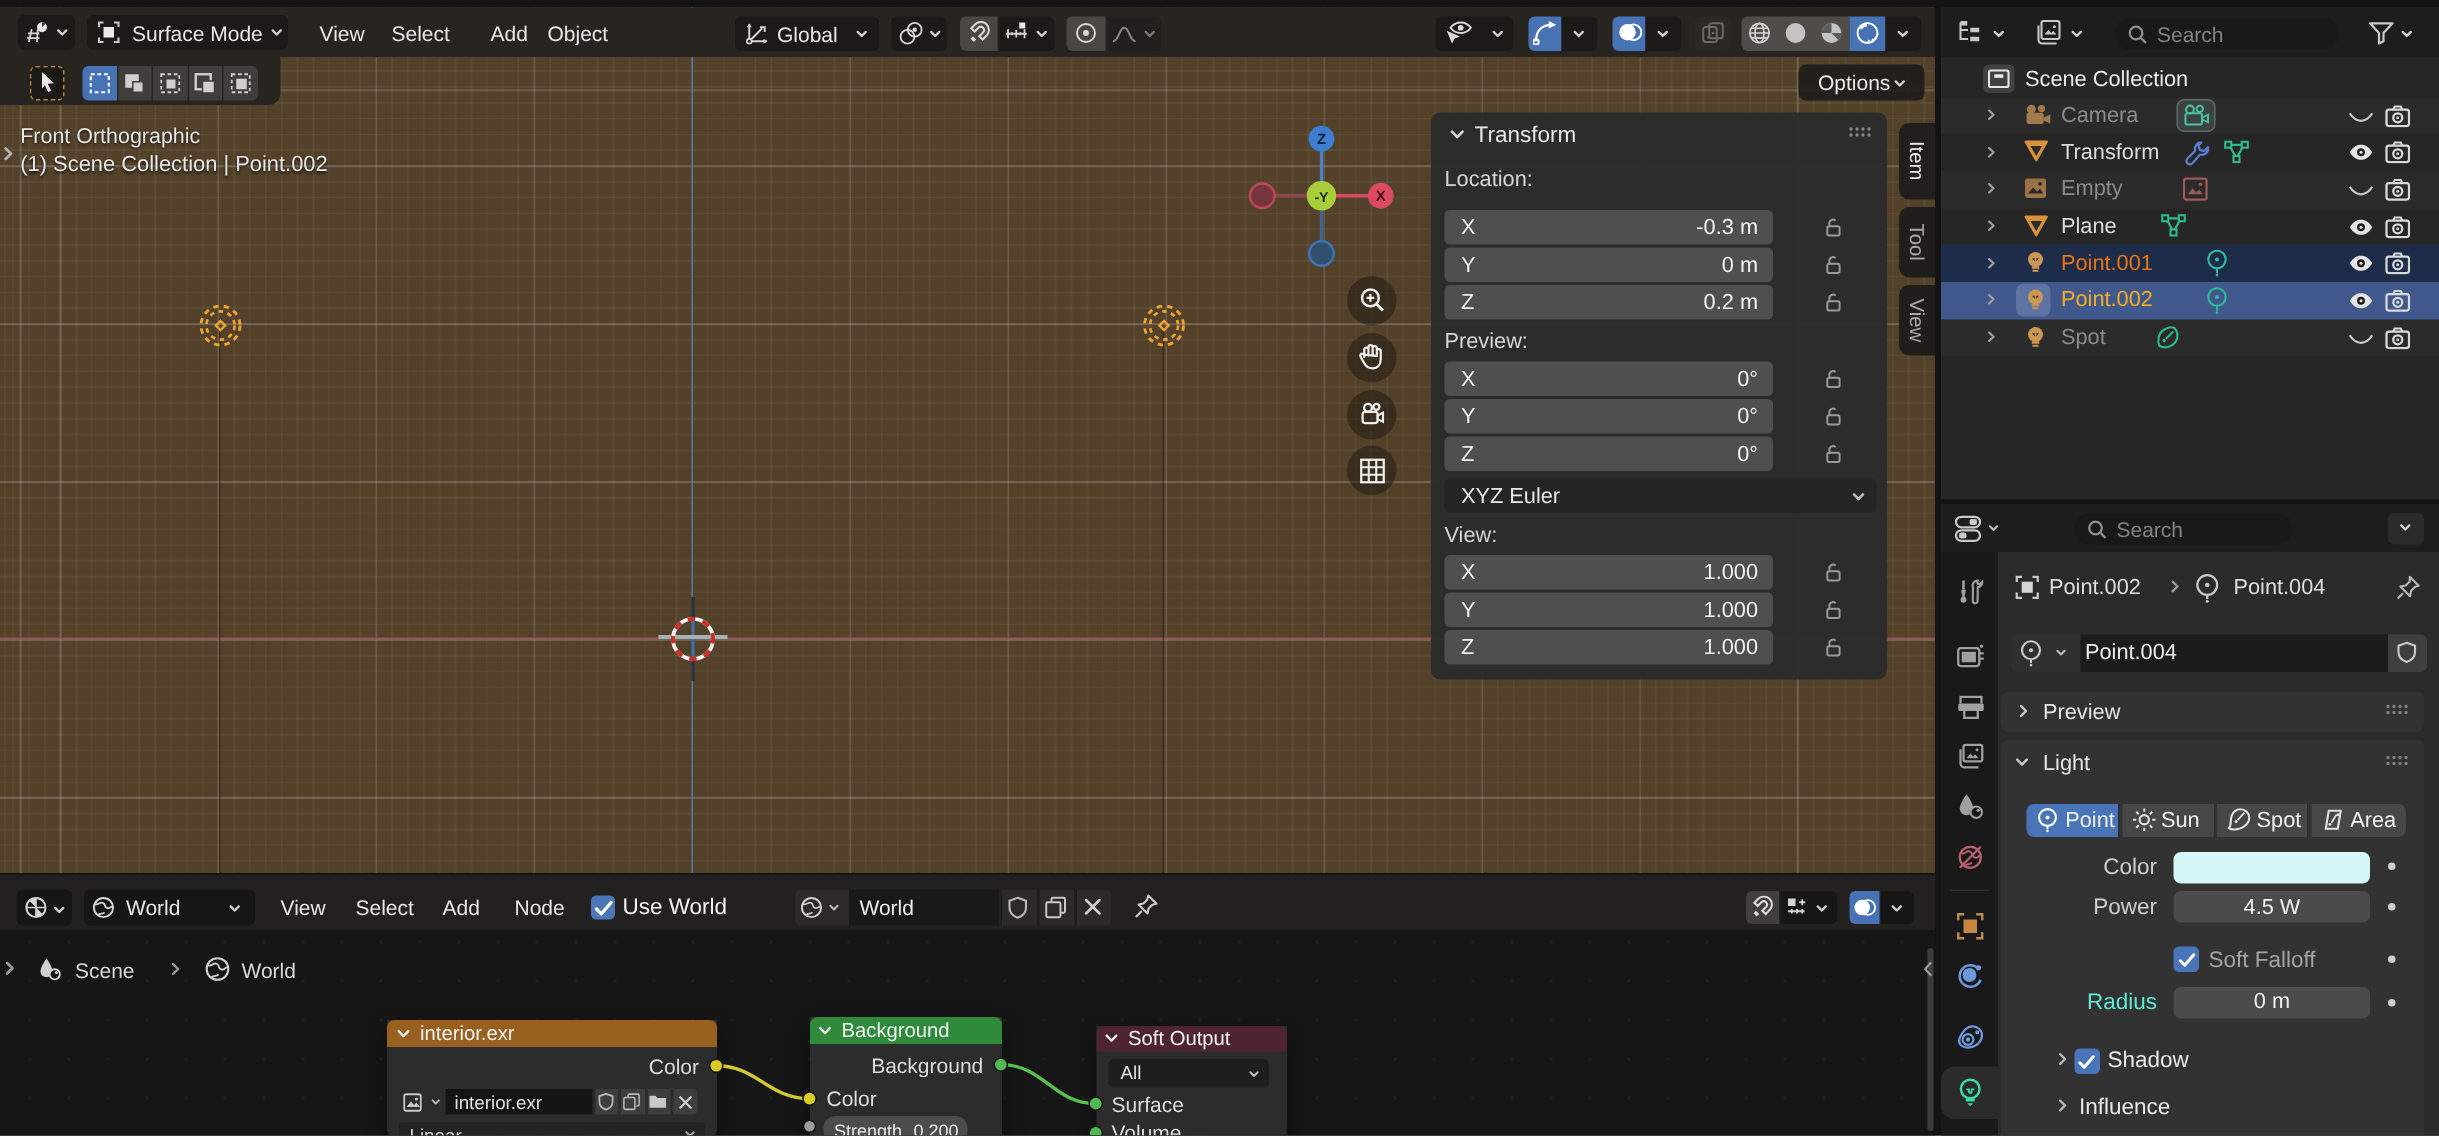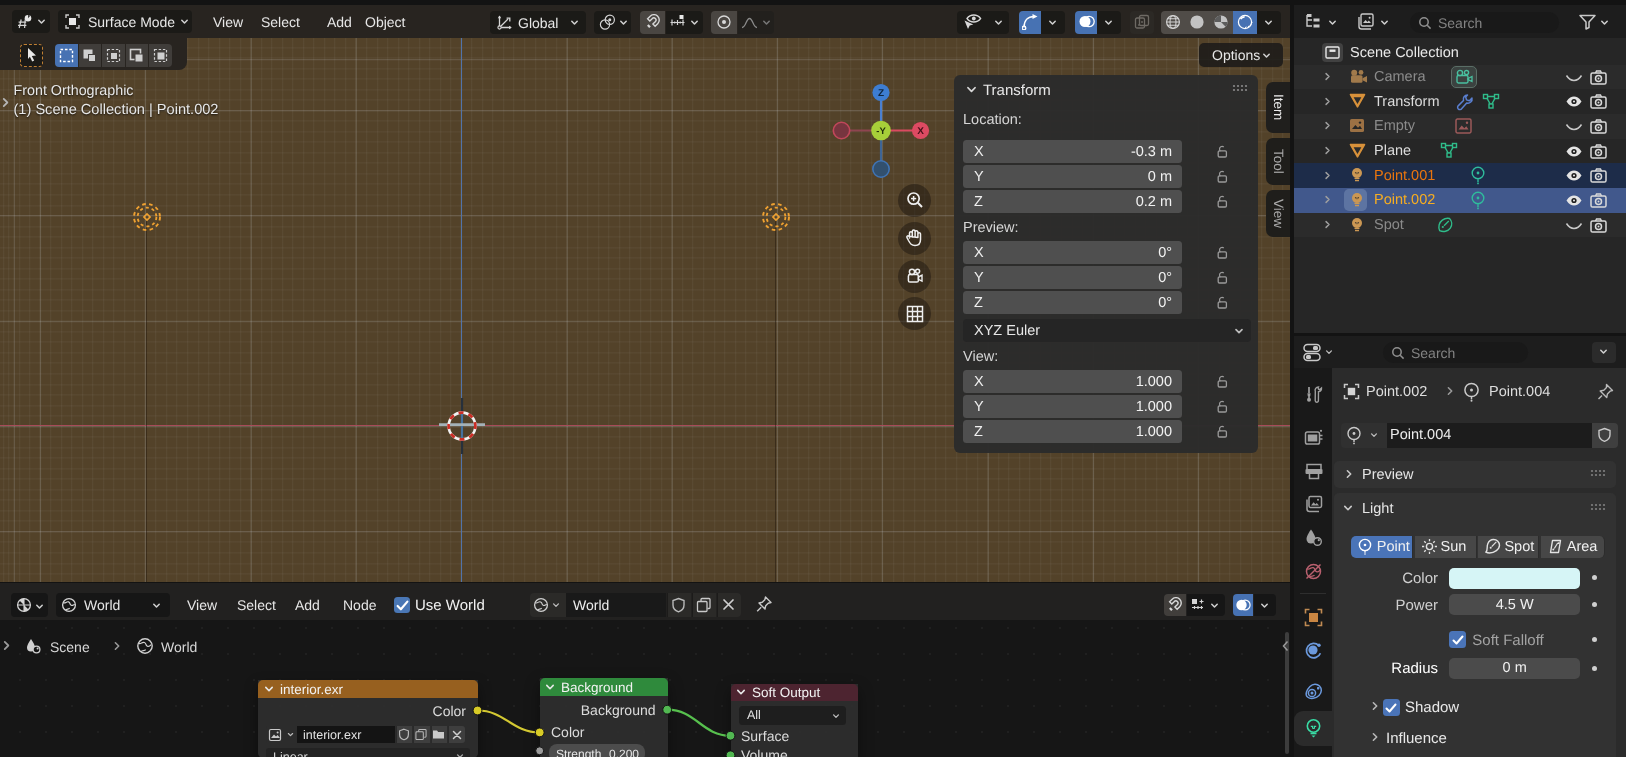--- a/index.html
+++ b/index.html
@@ -1229,21 +1229,21 @@
     <div class="tx" style="left:144px;top:604.5px;font-size:15px;transform:translateY(-50%);transform:translate(-100%,-50%);color:#cfcfcf">Power</div>
     <div class="abs" style="left:155.3px;top:594px;width:130.7px;height:21px;background:#4b4b4b;border-radius:5px"></div>
     <div class="tx" style="left:220.65px;top:604.5px;font-size:14.5px;transform:translateY(-50%);transform:translate(-50%,-50%);color:#f0f0f0">4.5 W</div>
     <div class="abs" style="left:155.3px;top:631.4px;width:16.5px;height:16.5px;background:#4a74b8;border-radius:3.5px"></div>
     <div class="abs" style="left:157.70000000000002px;top:635px">
       <svg width="12" height="11" viewBox="0 0 12 11">
         <path d="M1.5 5.5l3 3 6-7" fill="none" stroke="#fff" stroke-width="2" stroke-linecap="round" stroke-linejoin="round"></path>
       </svg>
     </div>
     <div class="tx" style="left:178.3px;top:639.7px;font-size:15px;transform:translateY(-50%);color:#a3a3a3">Soft Falloff</div>
-    <div class="tx" style="left:144px;top:668.2px;font-size:15px;transform:translateY(-50%);transform:translate(-100%,-50%);color:#ffffff">Radius</div>
+    <div class="tx" style="left:144px;top:668.2px;font-size:15px;transform:translateY(-50%);transform:translate(-100%,-50%);color:#5eead4">Radius</div>
     <div class="abs" style="left:155.3px;top:657.8px;width:130.7px;height:21px;background:#4b4b4b;border-radius:5px"></div>
     <div class="tx" style="left:220.65px;top:668.2px;font-size:14.5px;transform:translateY(-50%);transform:translate(-50%,-50%);color:#f0f0f0">0 m</div>
     <div class="abs" style="left:76px;top:701px">
       <svg width="10" height="10" viewBox="0 0 10 10">
         <path d="M3.4 1.8l3.3 3.2-3.3 3.2" fill="none" stroke="#b9b9b9" stroke-width="1.6" stroke-linecap="round" stroke-linejoin="round"></path>
       </svg>
     </div>
     <div class="abs" style="left:89px;top:699px;width:16.5px;height:16.5px;background:#4a74b8;border-radius:3.5px"></div>
     <div class="abs" style="left:91.4px;top:702.5px">
       <svg width="12" height="11" viewBox="0 0 12 11">

